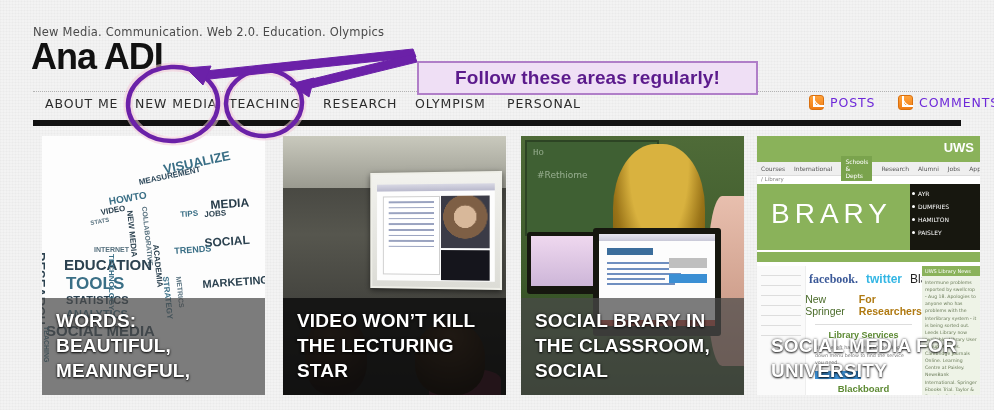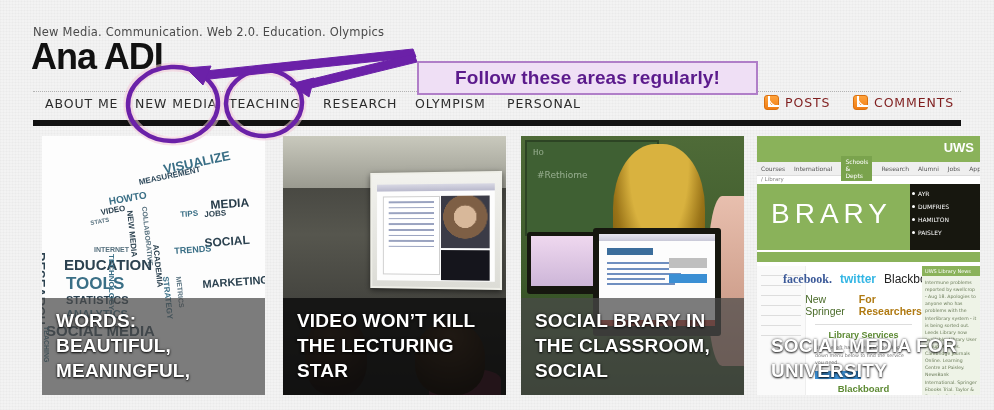--- a/index.html
+++ b/index.html
@@ -43,23 +43,23 @@
   }
   .nav-item{
     position:absolute;top:0;
     font-size:12.5px;color:#2b2b2b;letter-spacing:.9px;
     font-family:"DejaVu Sans", sans-serif;
     white-space:nowrap;cursor:pointer;
   }
   .feed{
     position:absolute;top:-1px;
     display:flex;align-items:center;gap:6px;
-    font-size:12.5px;color:#7f1d1d;letter-spacing:.9px;
+    font-size:12.5px;color:#6d28d9;letter-spacing:.9px;
     font-family:"DejaVu Sans", sans-serif;
-    white-space:nowrap;cursor:pointer;
+    white-space:nowrap;cursor:pointer;margin-left:45px;
   }
   .rss{
     width:15px;height:15px;border-radius:3px;flex:none;
     background:linear-gradient(#ffa33c,#f07c14);
     position:relative;border:1px solid #d9700f;
     box-sizing:border-box;
   }
   .rss::before{
     content:"";position:absolute;left:3px;bottom:2.5px;
     width:3px;height:3px;border-radius:50%;background:#fff;
@@ -158,21 +158,21 @@
   .uws-hero .dark li{list-style:none;color:#fff;font-size:6px;margin:6px 0 0 8px;position:relative;font-family:"DejaVu Sans", sans-serif;}
   .uws-hero .dark li::before{content:"";position:absolute;left:-6px;top:2px;width:3px;height:3px;border-radius:50%;background:#fff;}
   .uws-strip{position:absolute;left:0;top:116px;right:0;height:10px;background:#8ab25a;}
   .uws-body{position:absolute;left:0;top:130px;right:0;bottom:0;background:#fff;}
   .uws-left{position:absolute;left:0;top:0;width:48px;bottom:0;background:#fafafa;border-right:1px solid #eee;}
   .uws-left i{display:block;height:1px;background:#ddd;margin:9px 4px;}
   .uws-center{position:absolute;left:52px;top:2px;right:62px;bottom:0;}
   .uws-right{position:absolute;right:0;top:0;width:58px;bottom:0;background:#eef3e7;}
   .uws-right .hd{background:#8ab25a;color:#fff;font-size:5px;padding:2px 3px;font-family:"DejaVu Sans", sans-serif;}
   .uws-right p{margin:3px;font-size:4.6px;color:#6a7b58;line-height:1.55;font-family:"DejaVu Sans", sans-serif;}
-  .brandrow{display:flex;align-items:baseline;gap:8px;justify-content:center;padding-top:4px;}
+  .brandrow{display:flex;align-items:baseline;gap:8px;justify-content:flex-start;padding-top:4px;}
   .fb{color:#3b5998;font-weight:bold;font-size:12px;font-family:"Liberation Serif", serif;}
   .tw{color:#34b6e4;font-weight:bold;font-size:12px;}
   .bb{color:#222;font-size:12px;}
   .linkrow{display:flex;gap:14px;justify-content:center;margin-top:6px;font-size:10.5px;}
   .ln-g{color:#4a6b2a;}
   .ln-o{color:#b07a12;font-weight:bold;}
   .hrule{height:1px;background:#ddd;margin:7px 6px 5px;}
   .svc{text-align:center;color:#5d8a33;font-weight:bold;font-size:9px;}
   .small{font-size:4.8px;color:#777;margin:4px 6px;line-height:1.6;font-family:"DejaVu Sans", sans-serif;}
   .bbrow{text-align:center;color:#5d8a33;font-weight:bold;font-size:9.5px;margin-top:4px;}

